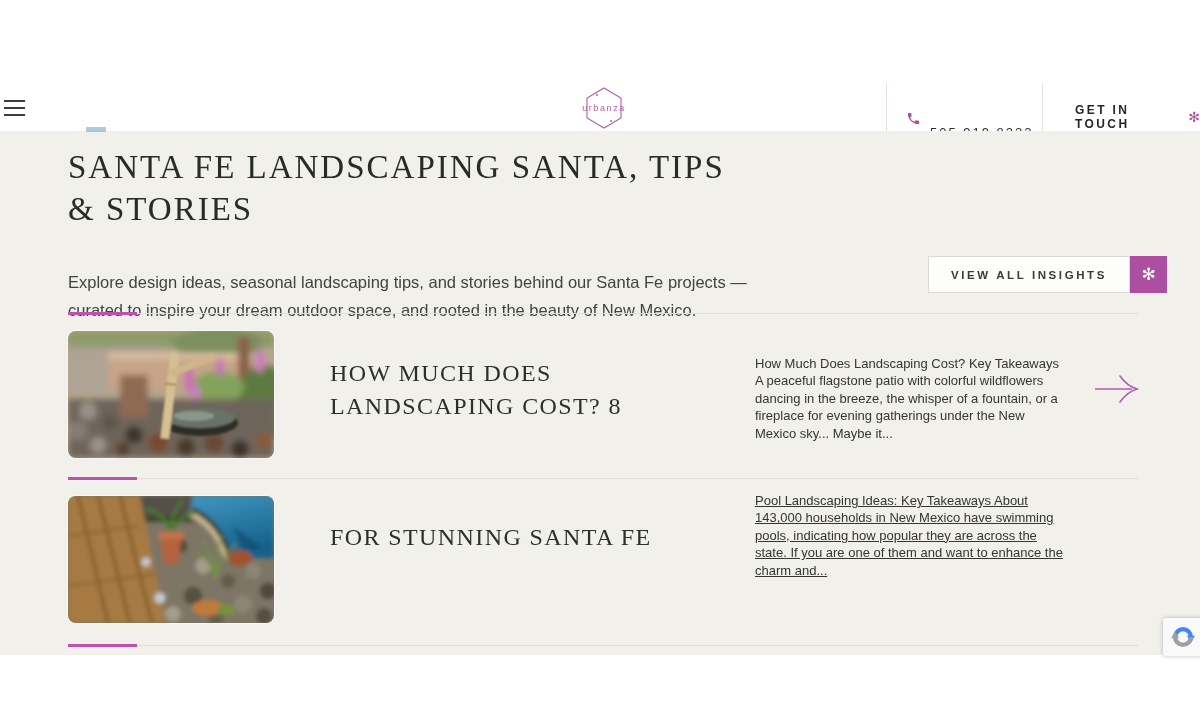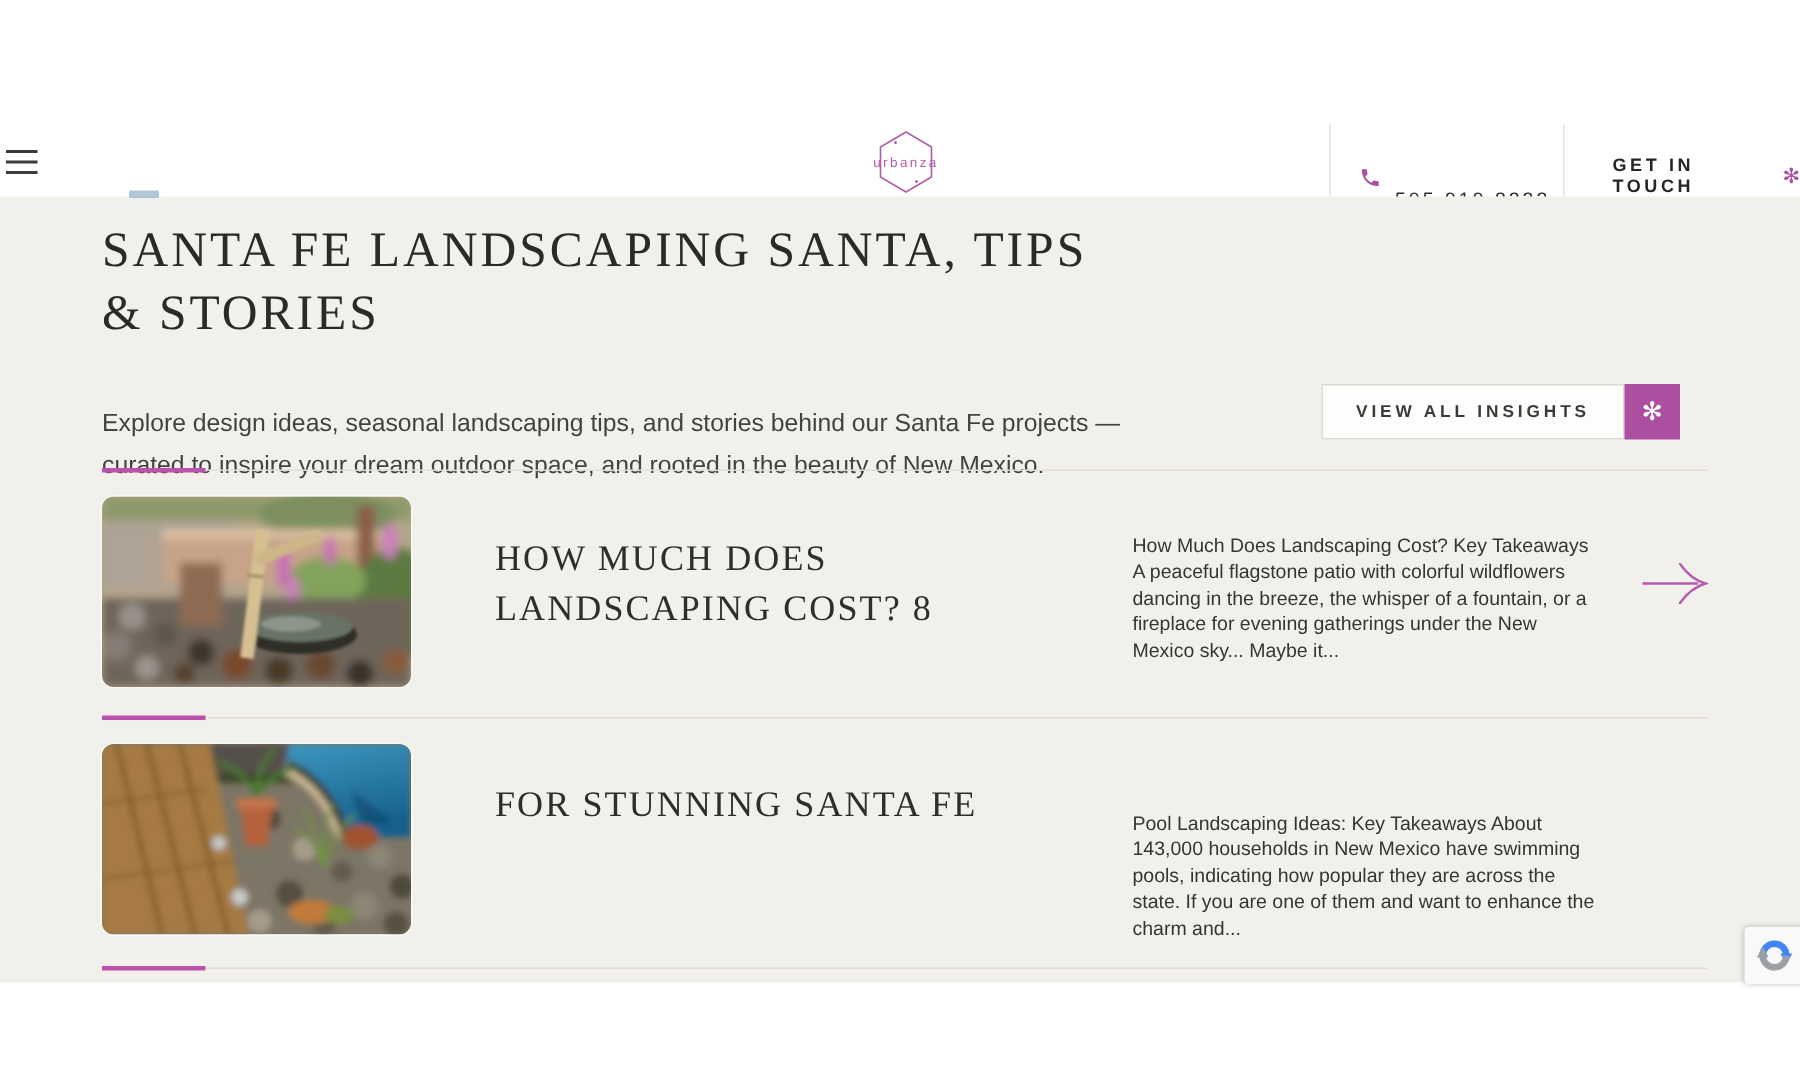--- a/index.html
+++ b/index.html
@@ -71,21 +71,21 @@
 
   <div class="abs content-bg"></div>
 
   <div class="abs fragment" style="left:86px;top:127px;"></div>
 
   <div class="abs hero-title" style="left:68px;top:146px;">SANTA FE LANDSCAPING SANTA, TIPS</div>
   <div class="abs hero-title" style="left:68px;top:188px;">&amp; STORIES</div>
 
   <div class="abs intro" style="left:68px;top:222px;width:680px;margin-top:47px;">Explore design ideas, seasonal landscaping tips, and stories behind our Santa Fe projects — curated to inspire your dream outdoor space, and rooted in the beauty of New Mexico.</div>
 
-  <div class="abs" style="left:881px;top:256px;display:flex;">
+  <div class="abs" style="left:928px;top:256px;display:flex;">
     <span class="btn-label">VIEW ALL INSIGHTS</span>
     <span class="btn-flower">✻</span>
   </div>
 
   <div class="abs divider-line" style="top:313px;"></div>
   <div class="abs divider-pink" style="top:312px;"></div>
 
   <div class="abs card-image" style="left:68px;top:331px;">
     <svg width="206" height="127" viewBox="0 0 206 127">
       <defs>
@@ -198,21 +198,21 @@
         <circle cx="78" cy="66" r="5" fill="#c9c9c4" stroke="#8a8a85"></circle>
         <circle cx="92" cy="102" r="6" fill="#c9c9c4" stroke="#8a8a85"></circle>
       </g>
     </svg>
   </div>
 
   <div class="abs card-title" style="left:330px;top:521px;">
     <div>FOR STUNNING SANTA FE</div>
   </div>
 
-  <div class="abs card-excerpt" style="left:755px;top:540px;">Pool Landscaping Ideas: Key Takeaways About 143,000 households in New Mexico have swimming pools, indicating how popular they are across the state. If you are one of them and want to enhance the charm and...</div>
+  <div class="abs card-excerpt" style="left:755px;top:492px;text-decoration:underline;">Pool Landscaping Ideas: Key Takeaways About 143,000 households in New Mexico have swimming pools, indicating how popular they are across the state. If you are one of them and want to enhance the charm and...</div>
 
   <div class="abs divider-line" style="top:645px;"></div>
   <div class="abs divider-pink" style="top:644px;"></div>
 
   <div class="abs recaptcha" style="left:1163px;top:618px;">
     <svg width="28" height="28" viewBox="0 0 32 32">
       <path d="M7 16 A9 9 0 0 1 25 16" stroke="#4285f4" stroke-width="5" fill="none"></path>
       <polygon points="25,23 20.5,14.5 29.5,14.5" fill="#4285f4"></polygon>
       <path d="M25 16 A9 9 0 0 1 7 16" stroke="#9aa0a6" stroke-width="5" fill="none"></path>
       <polygon points="7,9 2.5,17.5 11.5,17.5" fill="#9aa0a6"></polygon>

